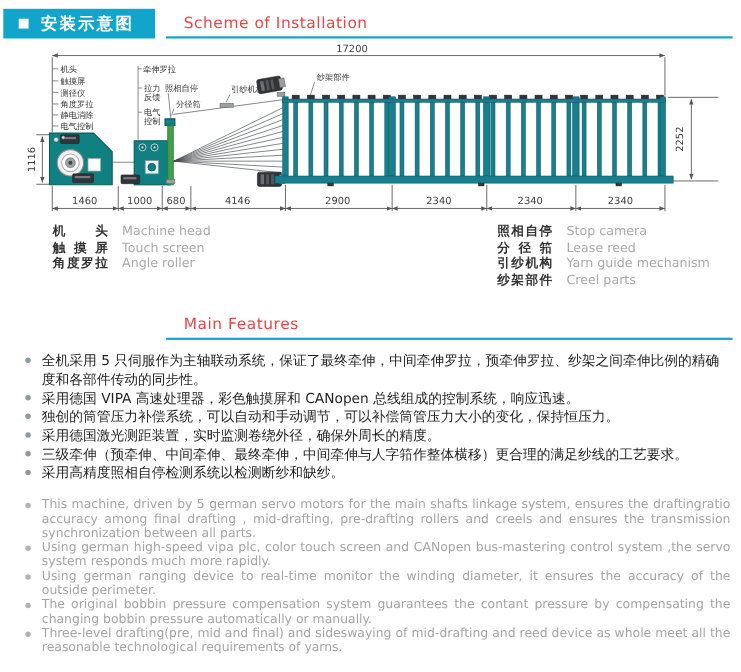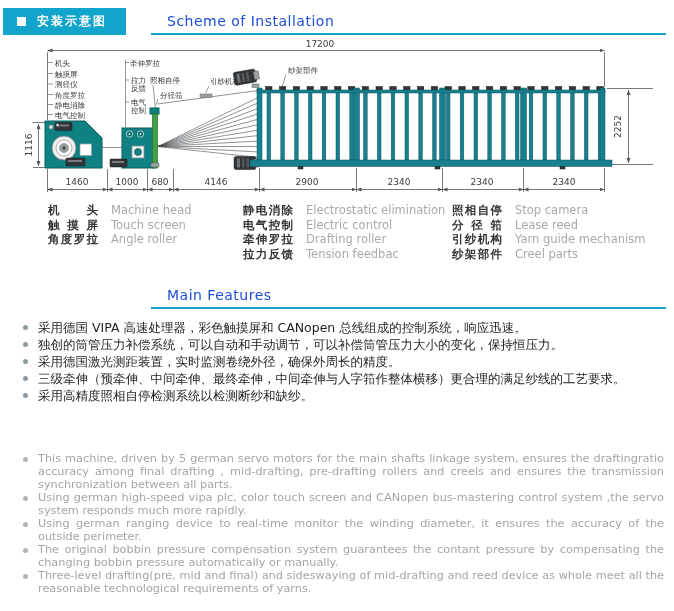--- a/index.html
+++ b/index.html
@@ -7,22 +7,22 @@
     width:674px;height:611px;background:#fff;overflow:hidden;position:relative;
     font-family:"DejaVu Sans","Liberation Sans",sans-serif;
   }
   .page{position:absolute;inset:0;background:#fff;}
 
   
   .sec{position:absolute;left:0;width:674px;height:32px;}
   .badge{position:absolute;left:3px;top:0;height:27px;background:var(--accent,#12a5cb);
          display:flex;align-items:center;padding:0 19px 0 14px;}
   .badge .sq{width:9px;height:9px;background:#fff;margin-right:11px;flex:0 0 auto;}
-  .badge .bt{font-size:12px;font-weight:bold;color:#fff;letter-spacing:2px;white-space:nowrap;}
-  .en-title{position:absolute;left:167px;top:5px;font-size:14px;color:#1d4ed8;letter-spacing:.5px;white-space:nowrap;}
+  .badge .bt{font-size:15px;font-weight:bold;color:#fff;letter-spacing:2px;white-space:nowrap;}
+  .en-title{position:absolute;left:167px;top:5px;font-size:14px;color:#ef4444;letter-spacing:.5px;white-space:nowrap;}
   .rule{position:absolute;left:151px;top:25px;width:515px;height:2px;background:var(--accent,#12a5cb);}
 
   
   .diagram{position:absolute;top:38px;left:0;}
   .dline{stroke:#555;stroke-width:.8;fill:none;}
   .cline{stroke:#6a6a6a;stroke-width:.7;fill:none;}
   .yarn{stroke:#45494d;stroke-width:.6;fill:none;}
   .mteal{fill:var(--teal,#0f8183);stroke:#0a5c5e;stroke-width:1;}
   .cteal{fill:var(--creel,#177f8e);stroke:#0d5a66;stroke-width:.5;}
   .greed{fill:var(--green,#43a04a);stroke:#2c7a33;stroke-width:.8;}
@@ -252,42 +252,40 @@
       <rect class="dk" x="560" y="166.5" width="5" height="2.5"></rect>
     </g>
   </svg>
 
   <div class="legend">
     <div class="lcol" style="left:48px">
       <div class="lrow"><span class="lcn">机头</span><span class="len">Machine head</span></div>
       <div class="lrow"><span class="lcn">触摸屏</span><span class="len">Touch screen</span></div>
       <div class="lrow"><span class="lcn">角度罗拉</span><span class="len">Angle roller</span></div>
     </div>
-    <div class="lcol" style="left:243px">
-      <div class="lrow"><span class="lcn">静电消除</span><span class="len">Electrostatic elimination</span></div>
-      <div class="lrow"><span class="lcn">电气控制</span><span class="len">Electric control</span></div>
-      <div class="lrow"><span class="lcn">牵伸罗拉</span><span class="len">Drafting roller</span></div>
-      <div class="lrow"><span class="lcn">拉力反馈</span><span class="len">Tension feedbac</span></div>
-    </div>
     <div class="lcol" style="left:452px">
       <div class="lrow"><span class="lcn">照相自停</span><span class="len">Stop camera</span></div>
       <div class="lrow"><span class="lcn">分径筘</span><span class="len">Lease reed</span></div>
       <div class="lrow"><span class="lcn">引纱机构</span><span class="len">Yarn guide mechanism</span></div>
       <div class="lrow"><span class="lcn">纱架部件</span><span class="len">Creel parts</span></div>
     </div>
   </div>
 
   <header class="sec" style="top:282px">
     <span class="en-title">Main Features</span>
     <div class="rule"></div>
   </header>
 
   <div class="feats feats-cn">
     <div class="fi">
         <span class="dot"></span>
+        <p>全机采用 5 只伺服作为主轴联动系统，保证了最终牵伸，中间牵伸罗拉，预牵伸罗拉、纱架之间牵伸比例的精确度和各部件传动的同步性。</p>
+      </div>
+    <div class="fi">
+        <span class="dot"></span>
         <p>采用德国 VIPA 高速处理器，彩色触摸屏和 CANopen 总线组成的控制系统，响应迅速。</p>
       </div>
     <div class="fi">
         <span class="dot"></span>
         <p>独创的筒管压力补偿系统，可以自动和手动调节，可以补偿筒管压力大小的变化，保持恒压力。</p>
       </div>
     <div class="fi">
         <span class="dot"></span>
         <p>采用德国激光测距装置，实时监测卷绕外径，确保外周长的精度。</p>
       </div>

